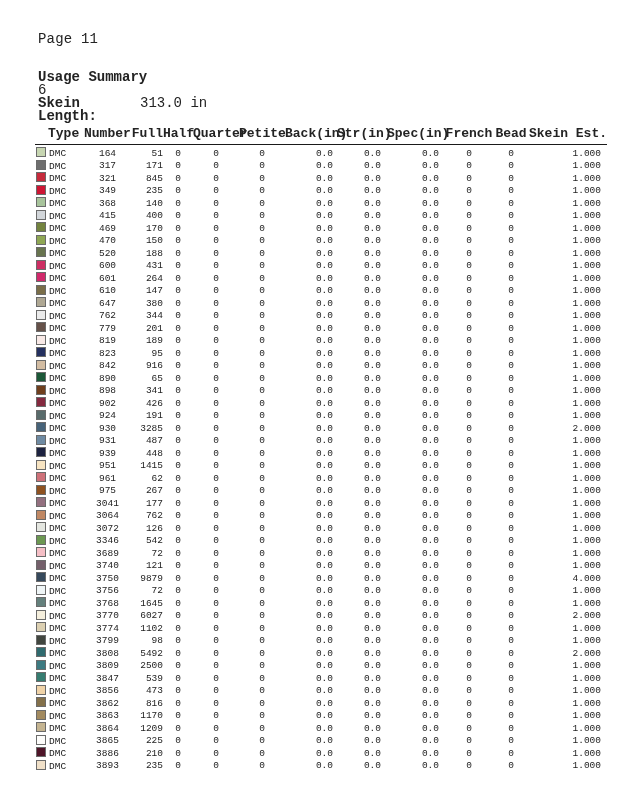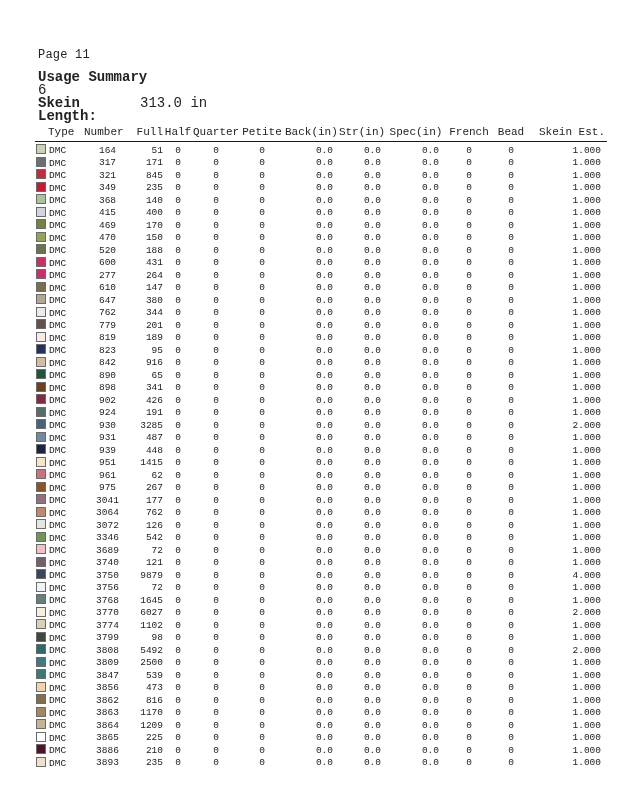--- a/index.html
+++ b/index.html
@@ -1,31 +1,31 @@
 <!DOCTYPE html>
 <html><head>
 <meta charset="utf-8">
 <style>
   html,body{margin:0;padding:0;}
   body{
     width:618px;height:800px;position:relative;background:#ffffff;
     font-family:"Liberation Mono","DejaVu Sans Mono",monospace;
     color:#232323;overflow:hidden;
   }
-  .page-label{position:absolute;left:38px;top:31px;font-size:12px;letter-spacing:0.2px;margin-top:17px;}
+  .page-label{position:absolute;left:38px;top:31px;font-size:14px;letter-spacing:0.2px;}
   .summary{position:absolute;left:38px;top:71px;font-size:14px;line-height:13px;}
   .summary-title{font-weight:bold;}
   .summary-row{display:flex;}
   .summary-label{font-weight:bold;width:102px;flex:0 0 102px;}
   .summary-value{font-weight:normal;}
   .table-wrap{position:absolute;left:35px;top:126px;width:572px;}
   table{border-collapse:collapse;table-layout:fixed;width:572px;font-size:9.5px;}
   thead th{
-    font-weight:normal;padding:0 0 3px 0;border-bottom:1.5px solid #1a1a1a;
-    font-size:11px;white-space:nowrap;
+    font-weight:bold;padding:0 0 3px 0;border-bottom:1.5px solid #1a1a1a;
+    font-size:13px;white-space:nowrap;
   }
   tbody td{padding:0;height:11.5px;line-height:11.5px;white-space:nowrap;overflow:hidden;}
   tbody tr:first-child td{padding-top:2px;}
   col.w-type{width:44px;} col.w-number{width:52px;} col.w-full{width:32px;}
   col.w-half{width:30px;} col.w-quarter{width:46px;} col.w-petite{width:46px;}
   col.w-back{width:52px;} col.w-str{width:50px;} col.w-spec{width:58px;}
   col.w-french{width:48px;} col.w-bead{width:36px;} col.w-skein{width:78px;}
   th.h-type{text-align:left;padding-left:13px;}
   th.h-number{text-align:left;padding-left:5px;}
   th.h-full{text-align:right;}
@@ -242,21 +242,21 @@
           <td class="c-back">0.0</td>
           <td class="c-str">0.0</td>
           <td class="c-spec">0.0</td>
           <td class="c-french">0</td>
           <td class="c-bead">0</td>
           <td class="c-skein">1.000</td>
         </tr>
 
         <tr>
           <td class="c-type"><span class="swatch" style="background-color: rgb(209, 42, 108);"></span><span>DMC</span></td>
-          <td class="c-number">277</td>
+          <td class="c-number">601</td>
           <td class="c-full">264</td>
           <td class="c-half">0</td>
           <td class="c-quarter">0</td>
           <td class="c-petite">0</td>
           <td class="c-back">0.0</td>
           <td class="c-str">0.0</td>
           <td class="c-spec">0.0</td>
           <td class="c-french">0</td>
           <td class="c-bead">0</td>
           <td class="c-skein">1.000</td>

